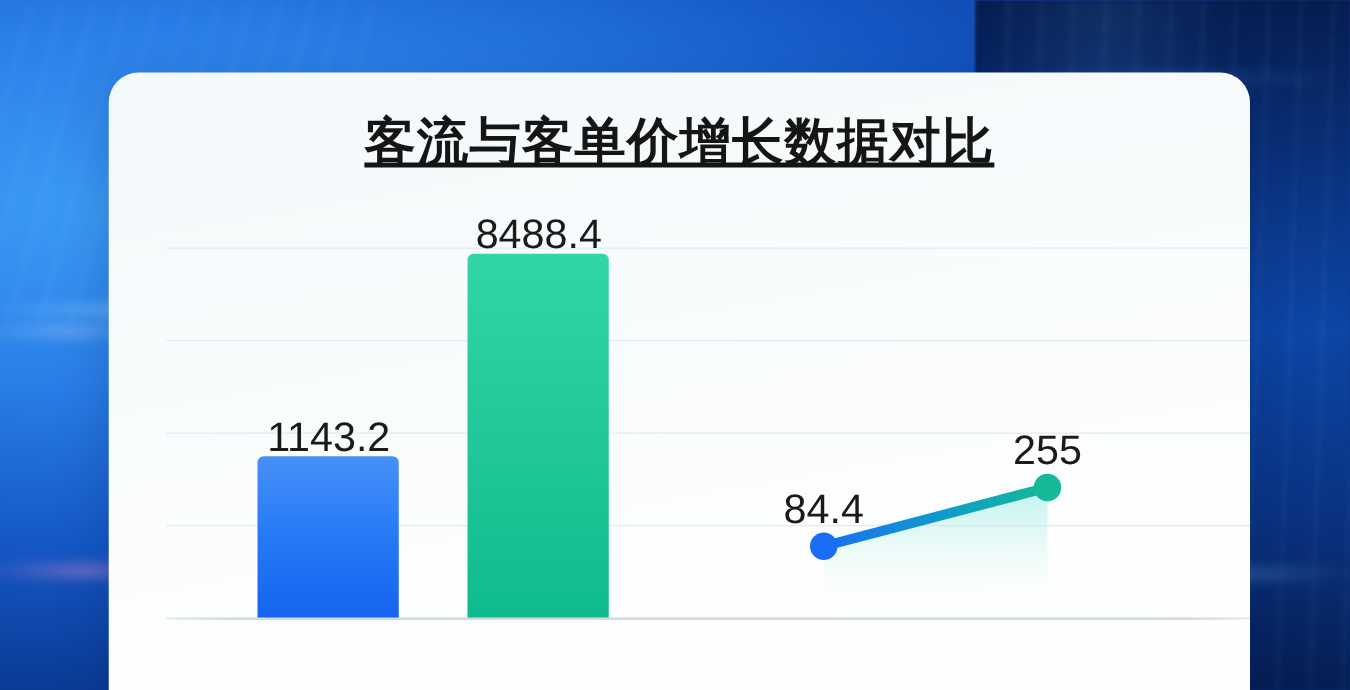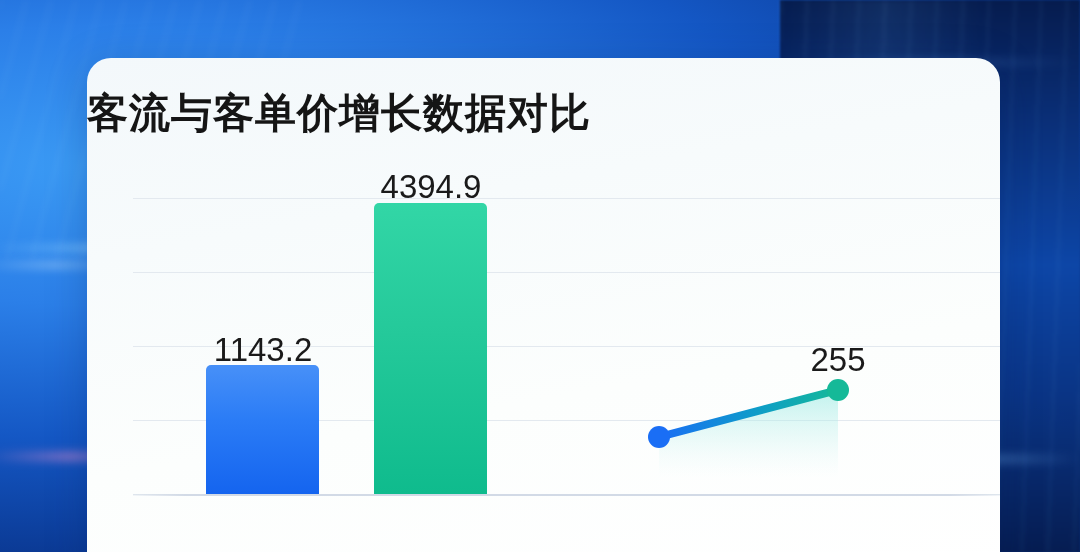--- a/index.html
+++ b/index.html
@@ -34,22 +34,22 @@
      background:repeating-linear-gradient(105deg,rgba(255,255,255,.10) 0 3px,rgba(255,255,255,0) 3px 24px);
      filter:blur(3px);opacity:.5;}
 
   
   .card{position:absolute;left:87px;top:58px;width:913px;height:520px;
         border-radius:24px 24px 0 0;
         background:linear-gradient(170deg,#f3f8fb 0%,#f7fbfc 30%,#fcfefd 62%,#ffffff 100%);
         box-shadow:0 8px 40px rgba(3,30,90,.25);
         overflow:hidden;}
 
-  .title{position:absolute;left:0;right:0;top:28px;text-align:left;
-         font-size:41px;font-weight:bold;color:#151515;letter-spacing:1px;}
+  .title{position:absolute;left:0;right:0;top:28px;text-align:center;
+         font-size:41px;font-weight:bold;color:#151515;letter-spacing:1px;text-decoration:underline;}
 
   
   .plot{position:absolute;left:46px;top:130px;width:868px;height:308px;}
   .gridline{position:absolute;left:0;width:868px;height:1px;background:#e3e9ef;}
   .axis{position:absolute;left:46px;top:436px;width:868px;height:2px;
         background:linear-gradient(90deg,rgba(210,220,232,.25),#d2dae6 6%,#d2dae6 94%,rgba(210,220,232,.25));}
 
   .bar{position:absolute;bottom:0;border-radius:5px 5px 0 0;}
   .bar-blue{background:linear-gradient(180deg,#4790f8 0%,#2b7cf6 42%,#1464ef 100%);}
   .bar-green{background:linear-gradient(180deg,#32d6a6 0%,#24c99a 45%,#0fbb8d 100%);}
@@ -82,39 +82,40 @@
       <div class="gridline" style="top:84px"></div>
       <div class="gridline" style="top:158px"></div>
       <div class="gridline" style="top:232px"></div>
       <div class="gridline" style="top:306px"></div>
     </div>
 
     <div class="bar bar-blue" style="left:119px;width:113px;height:130px;bottom:83px"></div>
     <div class="bar bar-green" style="left:287px;width:113px;height:292px;bottom:83px"></div>
 
     <div class="dlabel" style="left:176px;top:273px">1143.2</div>
-    <div class="dlabel" style="left:344px;top:110px">4394.9</div>
+    <div class="dlabel" style="left:344px;top:110px">8488.4</div>
 
     <svg class="line-layer" viewBox="0 0 913 520">
       <defs>
         <linearGradient id="lineGrad" x1="0" y1="0" x2="1" y2="0">
           <stop offset="0%" stop-color="#1a6ef5"></stop>
           <stop offset="55%" stop-color="#0e9dc8"></stop>
           <stop offset="100%" stop-color="#15b998"></stop>
         </linearGradient>
         <linearGradient id="areaGrad" x1="0" y1="0" x2="0" y2="1">
           <stop offset="0%" stop-color="#8ee8e0" stop-opacity=".55"></stop>
           <stop offset="55%" stop-color="#bff0ec" stop-opacity=".30"></stop>
           <stop offset="100%" stop-color="#dff7f6" stop-opacity="0"></stop>
         </linearGradient>
       </defs>
       <path d="M572,379 L751,332 L751,420 L572,420 Z" fill="url(#areaGrad)"></path>
       <line x1="572" y1="379" x2="751" y2="332" stroke="url(#lineGrad)" stroke-width="8" stroke-linecap="round"></line>
       <circle cx="572" cy="379" r="11" fill="#1a6ef5"></circle>
       <circle cx="751" cy="332" r="11" fill="#15b998"></circle>
     </svg>
 
+    <div class="dlabel" style="left:572px;top:330px">84.4</div>
     <div class="dlabel" style="left:751px;top:283px">255</div>
 
     <div class="axis"></div>
 
   </div>
 </div>
 
 </body></html>

